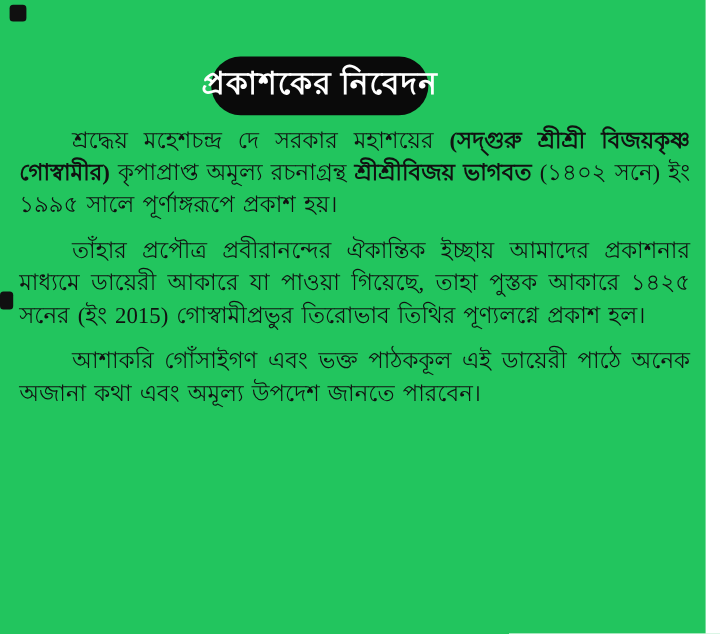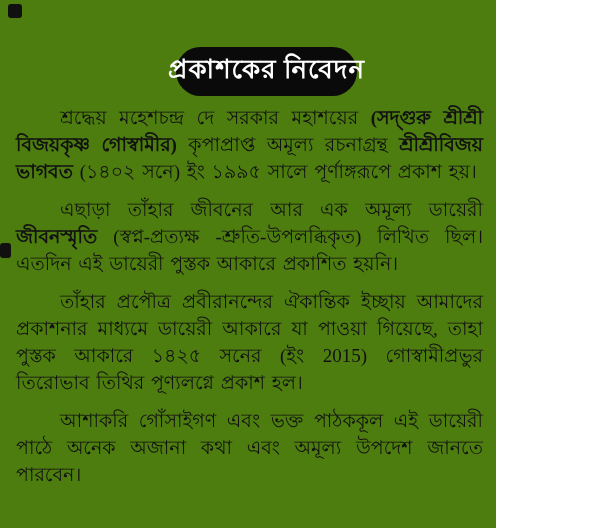--- a/index.html
+++ b/index.html
@@ -2,23 +2,23 @@
 <html lang="bn"><head>
 <meta charset="utf-8">
 <style>
   html, body {
     margin: 0;
     padding: 0;
     background: #ffffff;
   }
   .page {
     position: relative;
-    width: 496px;
+    width: 588px;
     height: 528px;
-    background: #4d7c0f;
+    background: #22c55e;
     overflow: hidden;
     font-family: "Liberation Serif", "DejaVu Serif", serif;
     color: #111111;
   }
   
   .scan-mark {
     position: absolute;
     background: #101010;
     border-radius: 3px;
   }
@@ -74,21 +74,20 @@
   <div class="scan-mark mark-right"></div>
 
   <div class="title-pill">
     <span class="title-text">প্রকাশকের নিবেদন</span>
   </div>
 
   <div class="body-text">
 
     <p><span>শ্রদ্ধেয় মহেশচন্দ্র দে সরকার মহাশয়ের </span><b>(সদ্গুরু শ্রীশ্রী বিজয়কৃষ্ণ গোস্বামীর)</b><span> কৃপাপ্রাপ্ত অমূল্য রচনাগ্রন্থ </span><b>শ্রীশ্রীবিজয় ভাগবত</b><span> (১৪০২ সনে) ইং ১৯৯৫ সালে পূর্ণাঙ্গরূপে প্রকাশ হয়।</span></p>
 
-    <p><span>এছাড়া তাঁহার জীবনের আর এক অমূল্য ডায়েরী </span><b>জীবনস্মৃতি</b><span> (স্বপ্ন-প্রত্যক্ষ -শ্রুতি-উপলব্ধিকৃত) লিখিত ছিল। এতদিন এই ডায়েরী পুস্তক আকারে প্রকাশিত হয়নি।</span></p>
 
     <p><span>তাঁহার প্রপৌত্র প্রবীরানন্দের ঐকান্তিক ইচ্ছায় আমাদের প্রকাশনার মাধ্যমে ডায়েরী আকারে যা পাওয়া গিয়েছে, তাহা পুস্তক আকারে ১৪২৫ সনের (ইং 2015) গোস্বামীপ্রভুর তিরোভাব তিথির পূণ্যলগ্নে প্রকাশ হল।</span></p>
 
     <p><span>আশাকরি গোঁসাইগণ এবং ভক্ত পাঠককূল এই ডায়েরী পাঠে অনেক অজানা কথা এবং অমূল্য উপদেশ জানতে পারবেন।</span></p>
 
   </div>
 
 </div>
 
 </body></html>

